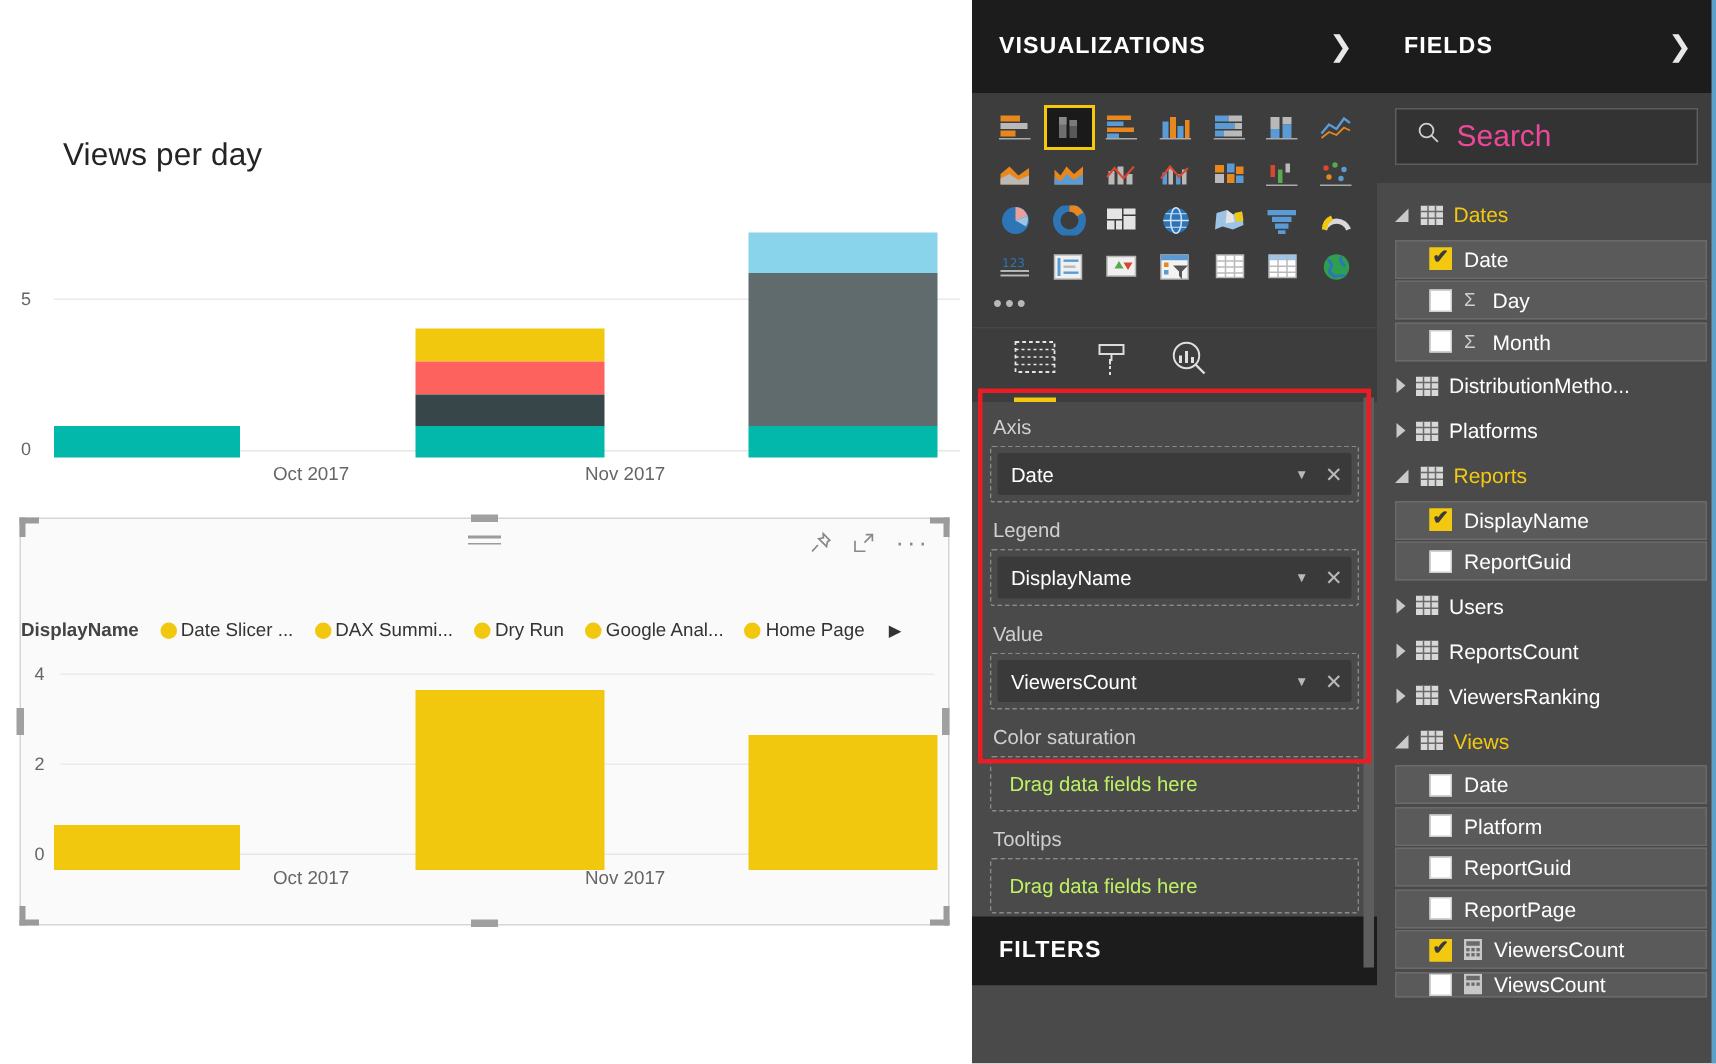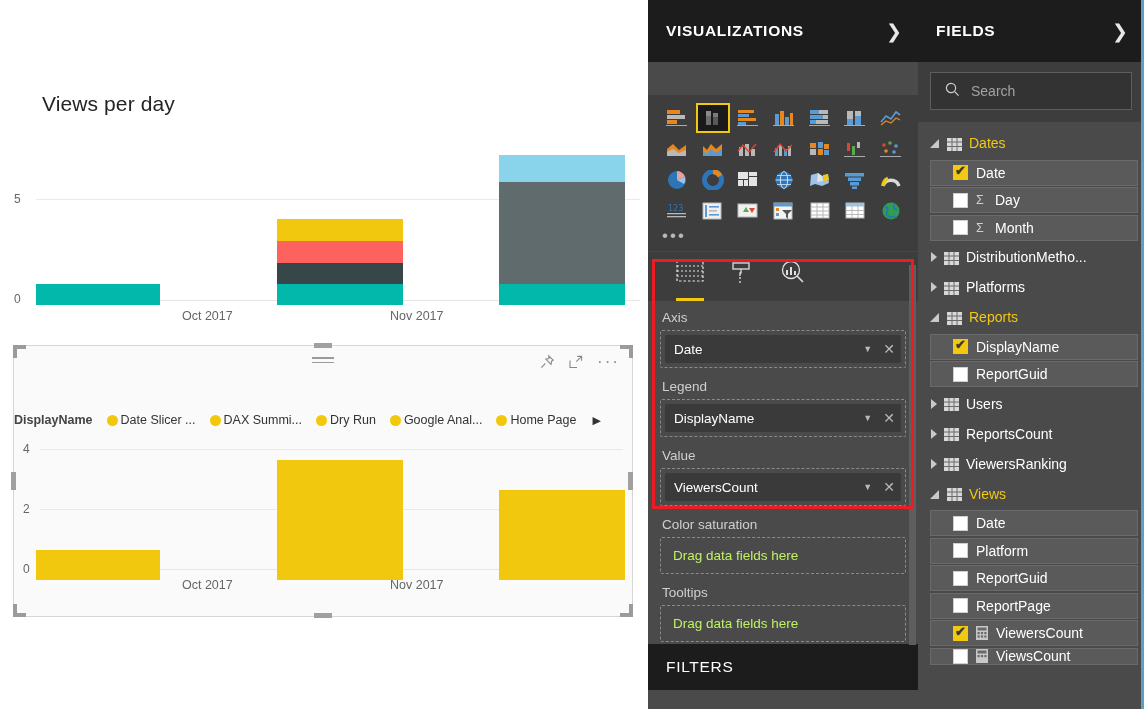--- a/index.html
+++ b/index.html
@@ -69,21 +69,21 @@
 
   
   .vizpanel { position: absolute; left: 648px; top: 0; width: 270px; height: 709px; background: #4a4a4a; }
   .panel-head {
     height: 62px; background: #1c1c1c; display: flex; align-items: center;
     padding: 0 16px 0 18px; justify-content: space-between;
   }
   .panel-head-title { color: #fff; font-size: 15.5px; font-weight: 700; letter-spacing: .7px; }
   .chev { color: #e8e8e8; font-size: 19px; font-weight: 300; line-height: 1; }
 
-  .icon-grid { background: #3d3d3d; padding: 8px 10px 2px 12px; margin-top: 33px; }
+  .icon-grid { background: #3d3d3d; padding: 8px 10px 2px 12px; }
   .icon-row { display: flex; gap: 1px; margin-bottom: 1px; }
   .viz-ico {
     width: 35px; height: 30px; display: flex; align-items: center; justify-content: center;
     border: 1px solid transparent;
   }
   .viz-ico.sel { border: 2px solid #f2c811; background: #1a1a1a; }
   .ellipsis-row { padding: 4px 0 8px 2px; color: #b8b8b8; font-size: 17px; letter-spacing: 2px; line-height: 10px; }
 
   .tabs { background: #3d3d3d; display: flex; gap: 26px; padding: 8px 0 0 28px; height: 50px; border-top:1px solid #474747; }
   .tab { padding-bottom: 6px; border-bottom: 3px solid transparent; }
@@ -103,34 +103,34 @@
   .chip-x { color: #b9b9b9; font-size: 14px; line-height: 1; }
   .well-empty { color: #bef264; font-size: 13.5px; padding: 6px 8px; }
 
   .redbox {
     position: absolute; border: 3px solid #ed1c24; pointer-events: none;
     left: 652px; top: 259px; width: 262px; height: 250px;
   }
 
   .filters-head {
     background: #1c1c1c; height: 46px; display: flex; align-items: center; padding-left: 18px;
-    color: #fff; font-size: 15.5px; font-weight: 400; letter-spacing: .7px;
+    color: #fff; font-size: 15.5px; font-weight: 700; letter-spacing: .7px;
   }
   .filters-body { background:#4a4a4a; height: 26px; }
 
   .viz-scroll { position: absolute; right: 2px; top: 265px; width: 7px; height: 380px; background: #5e5e5e; }
 
   
   .fieldspanel { position: absolute; left: 918px; top: 0; width: 226px; height: 709px; background: #4a4a4a; }
   .search-wrap { background: #3d3d3d; padding: 10px 12px 12px 12px; }
   .search-box {
     background: #333; border: 1px solid #5d5d5d; height: 38px;
     display: flex; align-items: center; padding-left: 14px; gap: 11px;
   }
-  .search-ph { color: #a3a3a3; font-size: 14px; }
+  .search-ph { color: #ec4899; font-size: 20px; }
 
   .tree { padding-top: 6px; }
   .tree-table {
     display: flex; align-items: center; height: 30px; padding-left: 12px; gap: 7px;
   }
   .tri { width: 0; height: 0; flex: none; }
   .tri-right { border-top: 5px solid transparent; border-bottom: 5px solid transparent; border-left: 6px solid #c9c9c9; margin-left: 1px; }
   .tri-down  { width: 10px; height: 10px; position: relative; }
   .tri-down::after {
     content:''; position:absolute; left:0; top:1px;

